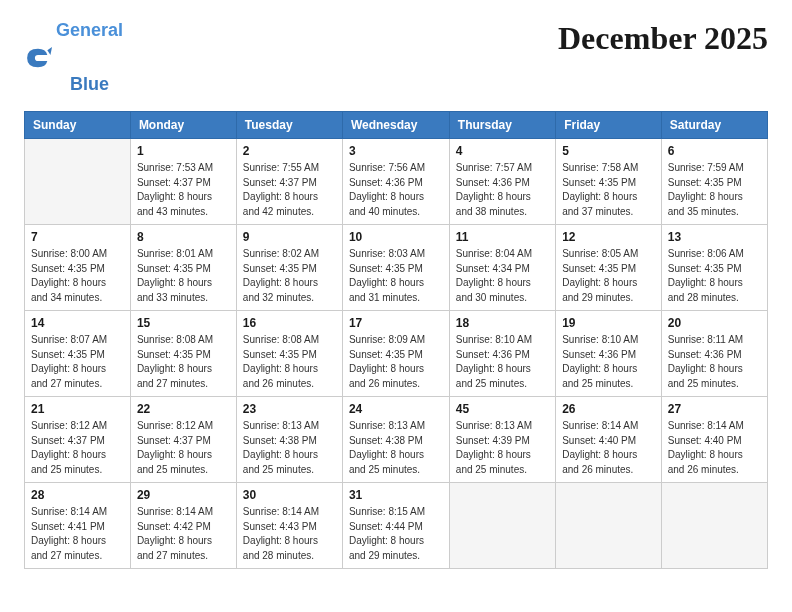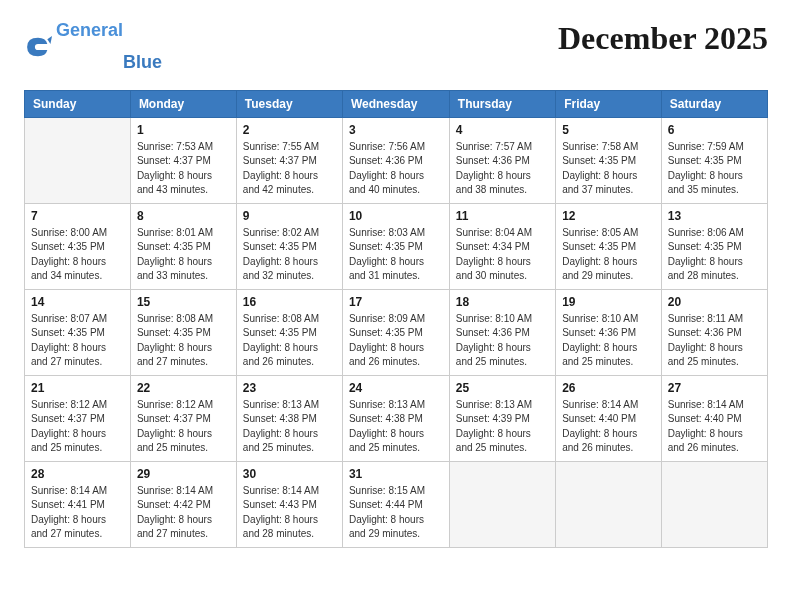--- a/index.html
+++ b/index.html
@@ -90,21 +90,21 @@
   </style>
 </head>
 <body>
 
 <div class="header">
   <div class="logo">
     <svg class="logo-icon" viewBox="0 0 36 36" xmlns="http://www.w3.org/2000/svg">
       <path d="M4 18 Q4 6 18 6 Q28 6 30 14 L18 14 Q14 14 14 18 Q14 22 18 22 L30 22 Q28 30 18 30 Q4 30 4 18Z" fill="#3a7abf"></path>
       <path d="M30 8 L36 4 L34 14 Z" fill="#3a7abf"></path>
     </svg>
-    <div style="display:flex;flex-direction:row;line-height:1.15;">
+    <div style="display:flex;flex-direction:column;line-height:1.15;align-items:center;">
       <span class="logo-text"><span>General</span></span>
       <span class="logo-text" style="color:#3a7abf;margin-top:32px;">Blue</span>
     </div>
   </div>
   <div class="title-block">
     <div class="month-title">December 2025</div>
   </div>
 </div>
 
 <table class="calendar-table">
@@ -218,21 +218,21 @@
         </td>
         <td>
           <span class="day-number">23</span>
           <div class="day-info">Sunrise: 8:13 AM<br>Sunset: 4:38 PM<br>Daylight: 8 hours<br>and 25 minutes.</div>
         </td>
         <td>
           <span class="day-number">24</span>
           <div class="day-info">Sunrise: 8:13 AM<br>Sunset: 4:38 PM<br>Daylight: 8 hours<br>and 25 minutes.</div>
         </td>
         <td>
-          <span class="day-number">25</span>
+          <span class="day-number">45</span>
           <div class="day-info">Sunrise: 8:13 AM<br>Sunset: 4:39 PM<br>Daylight: 8 hours<br>and 25 minutes.</div>
         </td>
         <td>
           <span class="day-number">26</span>
           <div class="day-info">Sunrise: 8:14 AM<br>Sunset: 4:40 PM<br>Daylight: 8 hours<br>and 26 minutes.</div>
         </td>
         <td>
           <span class="day-number">27</span>
           <div class="day-info">Sunrise: 8:14 AM<br>Sunset: 4:40 PM<br>Daylight: 8 hours<br>and 26 minutes.</div>
         </td>

